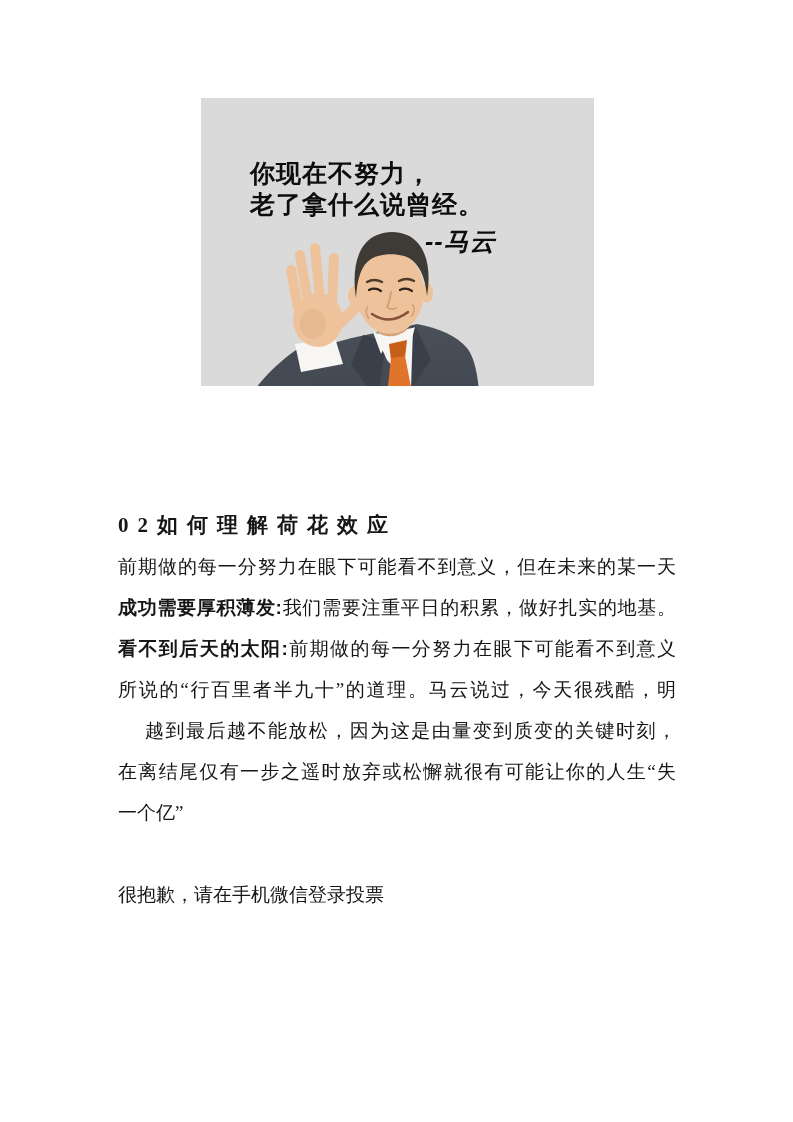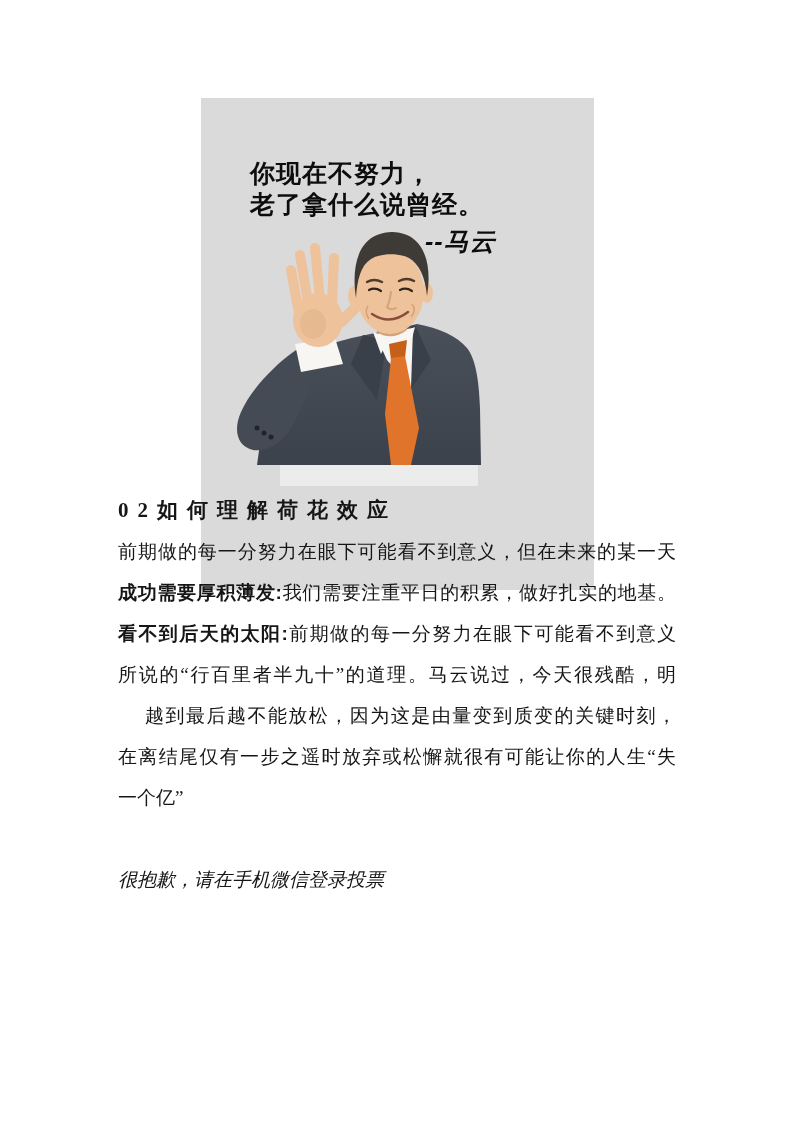--- a/index.html
+++ b/index.html
@@ -7,21 +7,21 @@
     position:relative;
     width:793px;height:1122px;
     background:#ffffff;
     overflow:hidden;
     font-family:"Liberation Serif","DejaVu Serif",serif;
     color:#161616;
   }
   
   .hero{
     position:absolute;left:201px;top:98px;
-    width:393px;height:492px;
+    width:393px;height:288px;
     margin:0;
     background:var(--c-img_bg,#dadada);
     overflow:hidden;
   }
   .hero .quote{
     position:absolute;left:49px;top:60px;
     font-family:"Liberation Sans","DejaVu Sans",sans-serif;
     font-weight:700;
     font-size:25px;line-height:31px;
     letter-spacing:1px;
@@ -29,21 +29,21 @@
   }
   .hero .attrib{
     position:absolute;left:224px;top:128px;
     font-family:"Liberation Sans","DejaVu Sans",sans-serif;
     font-weight:700;font-size:25px;line-height:30px;
     letter-spacing:1px;color:#0d0d0d;font-style:italic;
   }
   .hero svg{position:absolute;left:0;top:0;}
   
   .article{
-    position:absolute;left:118px;top:490px;width:558px;
+    position:absolute;left:118px;top:505px;width:558px;
   }
   .ln{
     margin:0;height:41px;line-height:41px;
     font-size:19px;
     white-space:nowrap;
   }
   .just{
     white-space:normal;
     text-align:justify;
     text-align-last:justify;
@@ -52,21 +52,21 @@
   .heading{
     font-weight:700;
     font-size:21px;
     letter-spacing:9px;
   }
   .lead{
     font-family:"Liberation Sans","DejaVu Sans",sans-serif;
     font-weight:700;
   }
   .indent{text-indent:27px;}
-  .notice{margin-top:41px;font-style:italic;}
+  .notice{margin-top:41px;}
 </style>
 </head>
 <body>
 
 <div class="page" style="background: rgb(255, 255, 255);">
 
   <figure class="hero">
     <svg width="393" height="388" viewBox="0 0 393 388" xmlns="http://www.w3.org/2000/svg">
       <defs>
         <linearGradient id="suitGrad" x1="0" y1="0" x2="0" y2="1">

